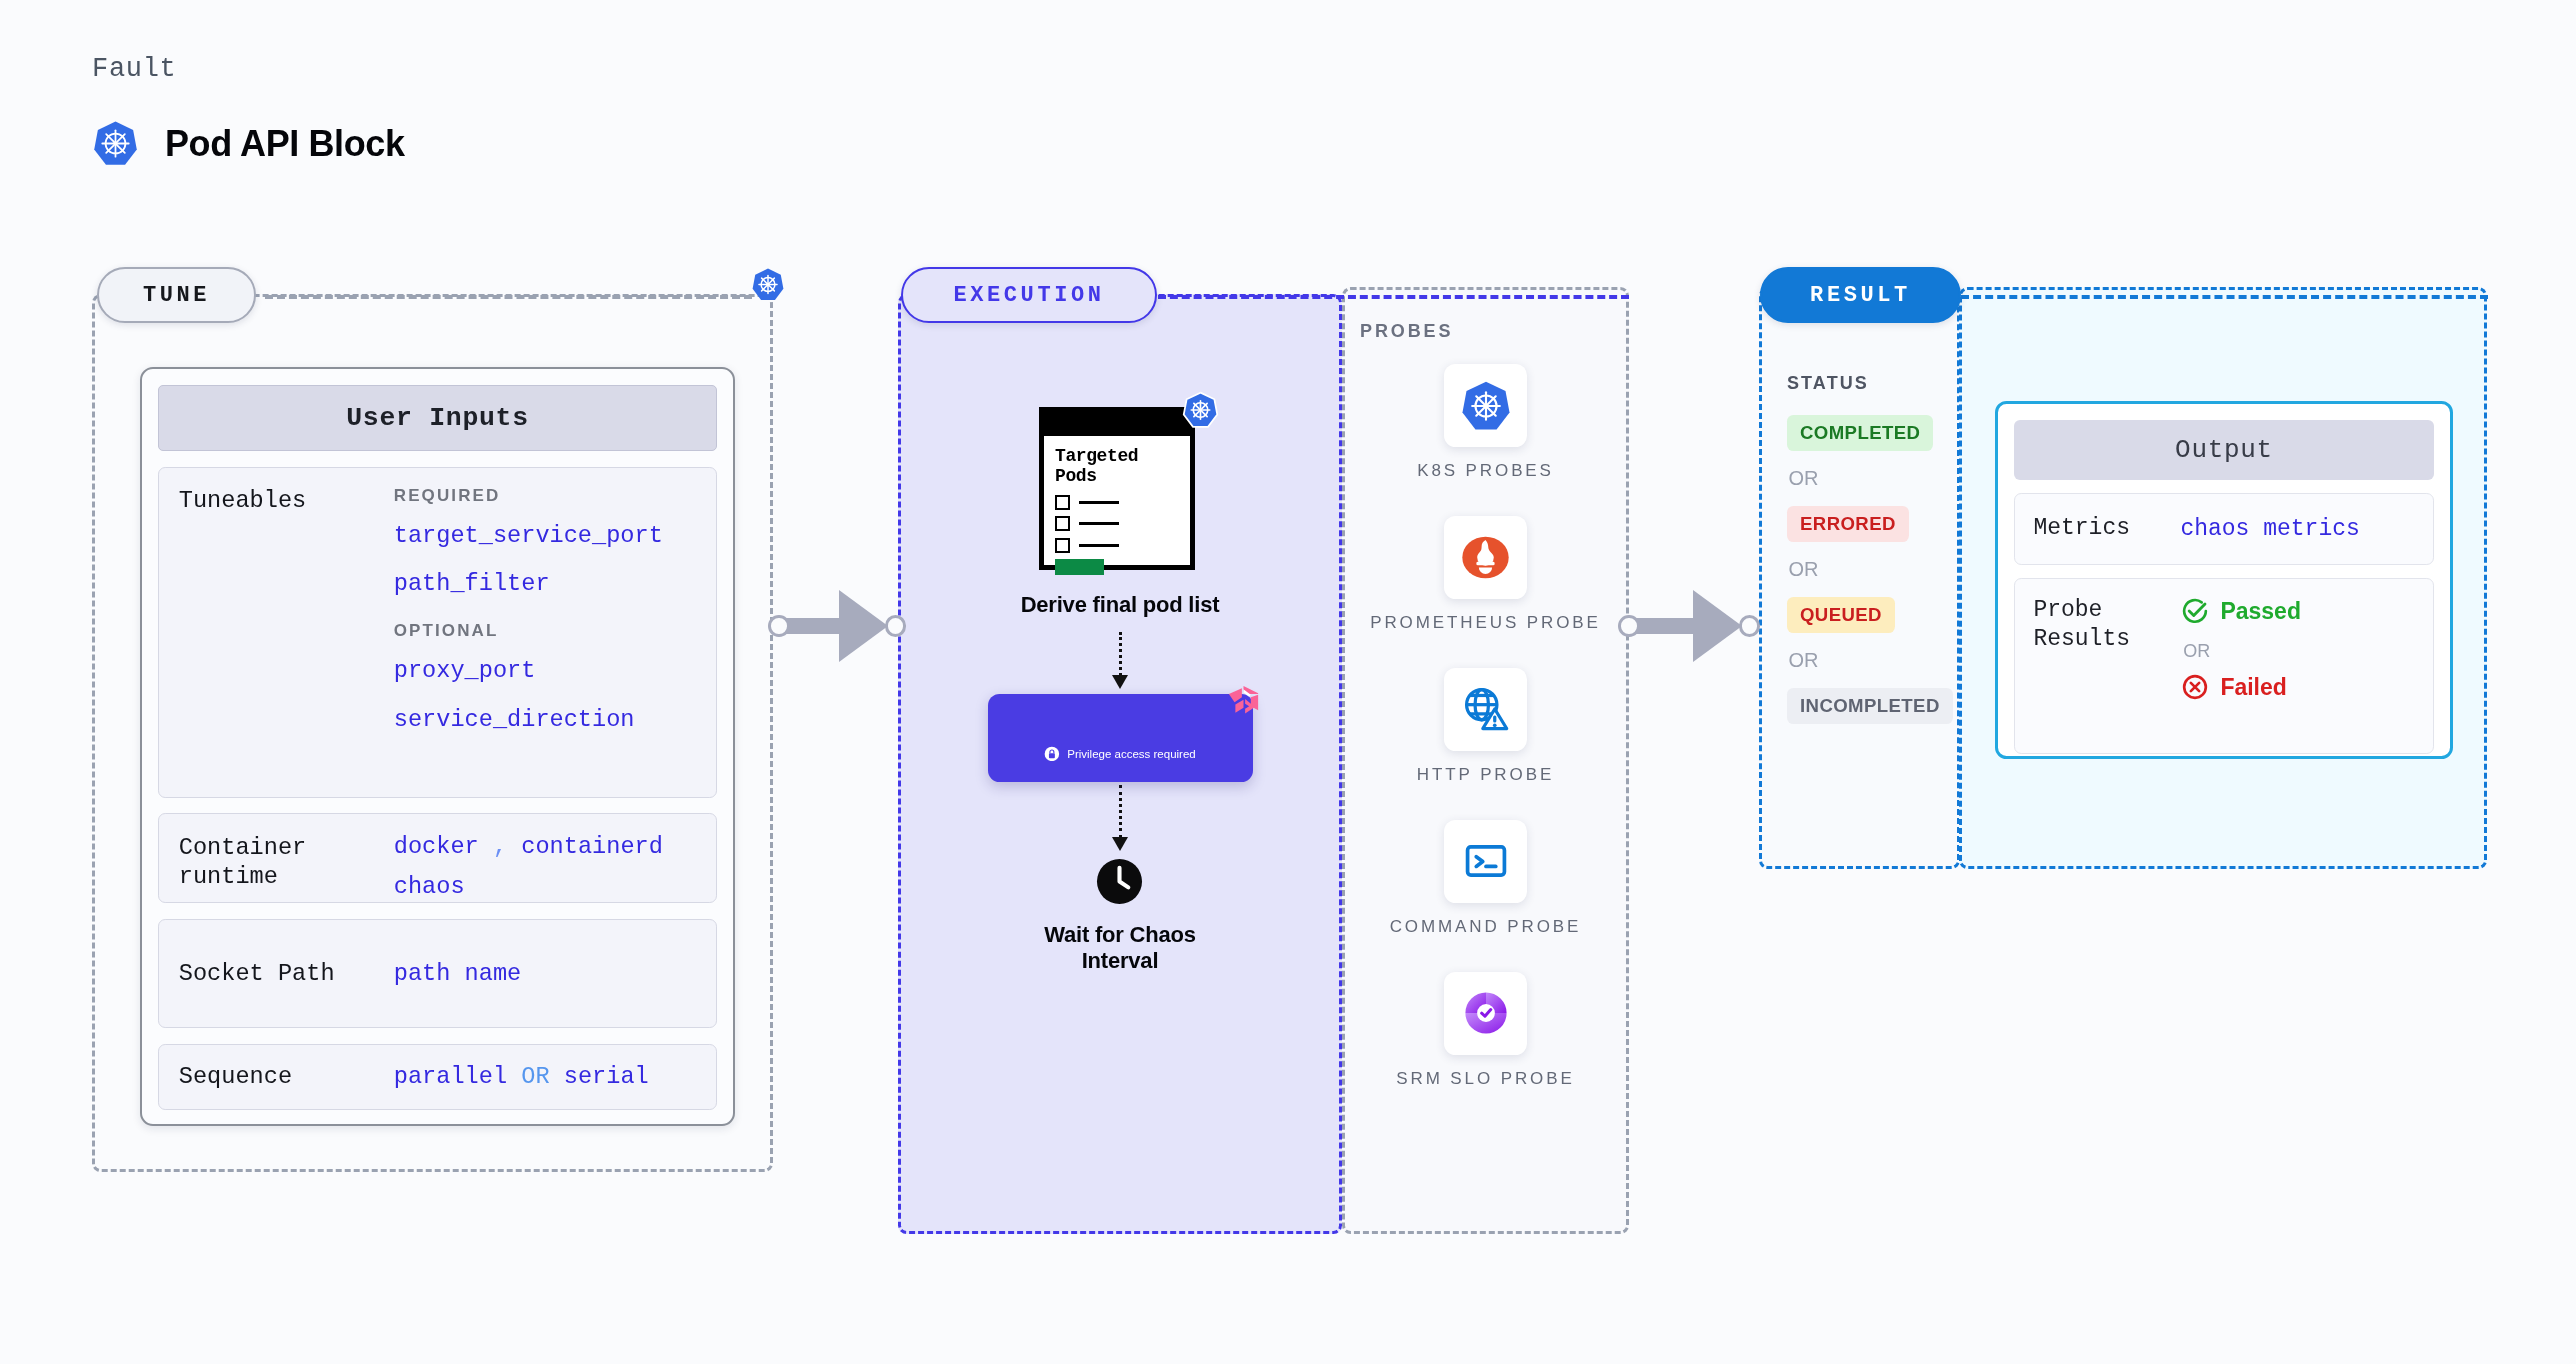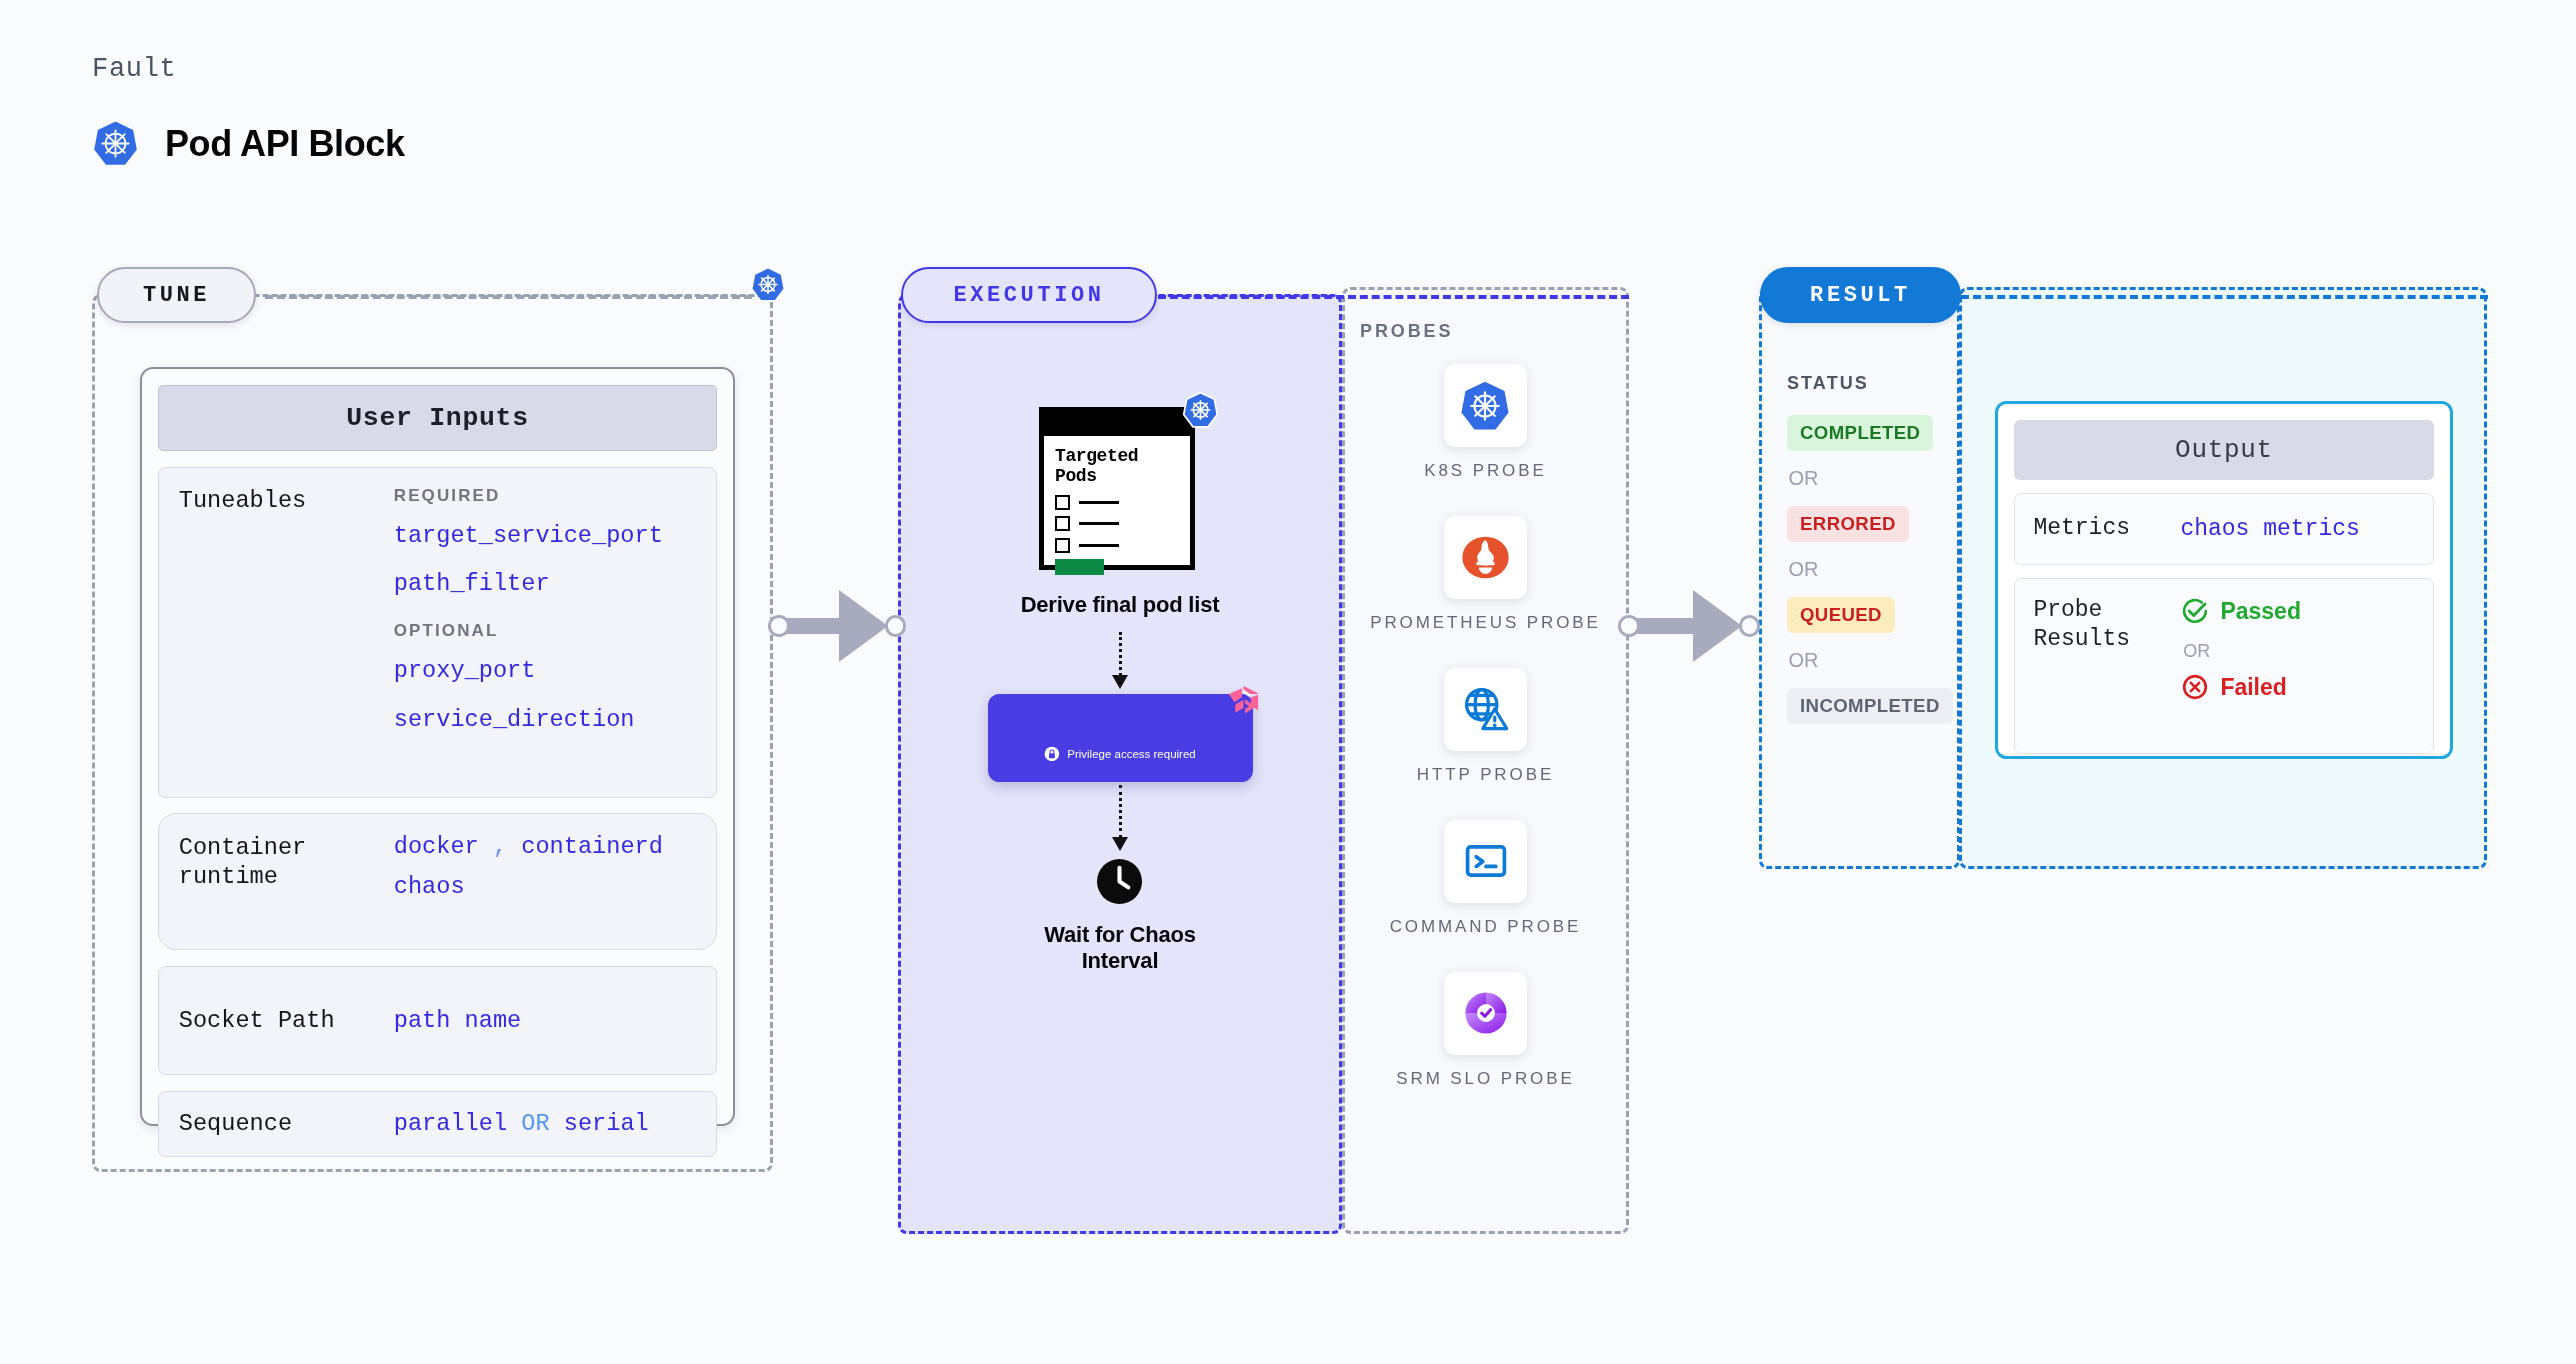--- a/index.html
+++ b/index.html
@@ -128,21 +128,21 @@
   }
   .ui-sub.spaced { margin-top: 24px; }
   .ui-val {
     font-family: "Liberation Mono", monospace; font-size: 23.6px; color: #3429e0;
     margin-bottom: 21.5px; white-space: nowrap;
   }
   .ui-val:last-child { margin-bottom: 0; }
   .ui-val .sep { color: #6b8ff5; }
   .ui-val .or { color: #5596ee; }
   .blk-tune { height: 331px; }
-  .blk-runtime { height: 137px; align-items: flex-start; border-radius: 18px; }
+  .blk-runtime { height: 90px; align-items: flex-start; }
   .blk-socket { height: 109px; align-items: center; }
   .blk-seq { height: 66px; align-items: center; }
   .blk-runtime .ui-val { margin-bottom: 13px; }
 
   
   .exec-col {
     position: absolute; left: 898px; top: 337px; width: 444px;
     display: flex; flex-direction: column; align-items: center;
   }
   .pods-wrap { position: relative; width: 163px; height: 166px; margin-top: 70px; }
@@ -489,21 +489,21 @@
               <line x1="32" y1="35.2" x2="32" y2="49"></line>
             <line x1="15" y1="32" x2="28.8" y2="32"></line>
               <line x1="35.2" y1="32" x2="49" y2="32"></line>
             <line x1="20" y1="20" x2="29.6" y2="29.6"></line>
               <line x1="34.4" y1="34.4" x2="44" y2="44"></line>
             <line x1="44" y1="20" x2="34.4" y2="29.6"></line>
               <line x1="29.6" y1="34.4" x2="20" y2="44"></line>
           </g>
         </svg>
       </div>
-      <div class="probe-label">K8S  PROBE</div>
+      <div class="probe-label">K8S  PROBES</div>
     </div>
 
     <div class="probe-item">
       <div class="probe-tile">
         <svg width="53" height="53" viewBox="0 0 64 64">
           <ellipse cx="32" cy="32" rx="28" ry="25" fill="#e6522c"></ellipse>
           <path d="M32 11 c5 6 2 9 5 13 c2 3 5 4 5 8 a10 10 0 0 1 -20 0 c0 -5 4 -6 5 -10 c1 -4 -1 -7 5 -11 Z" fill="#fff"></path>
           <rect x="21" y="37" width="22" height="4.5" rx="1.8" fill="#fff"></rect>
           <path d="M24 44 a8 8 0 0 0 16 0 Z" fill="#fff"></path>
         </svg>

